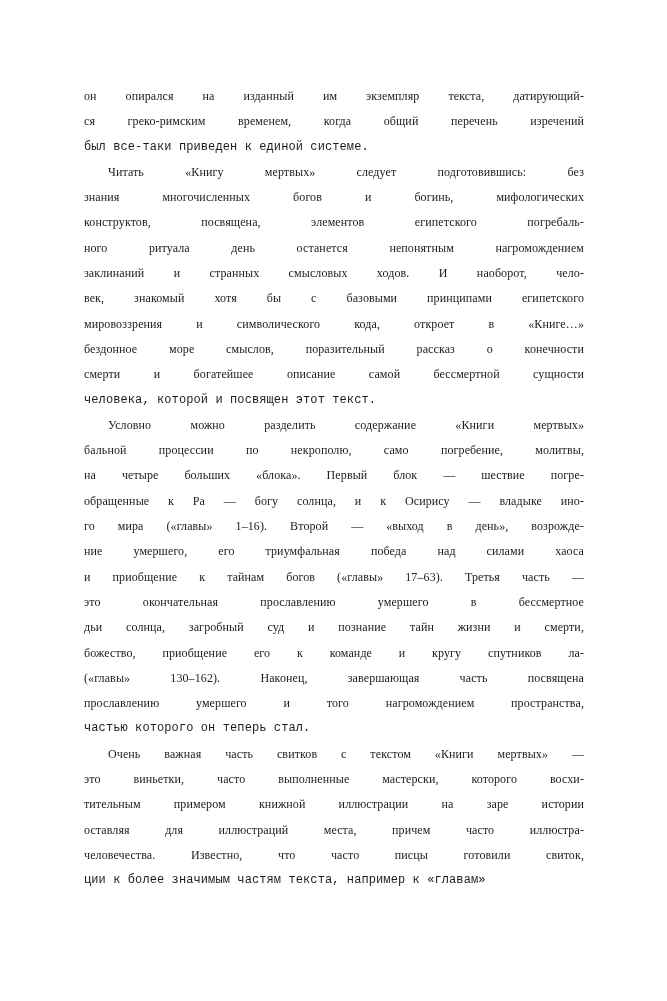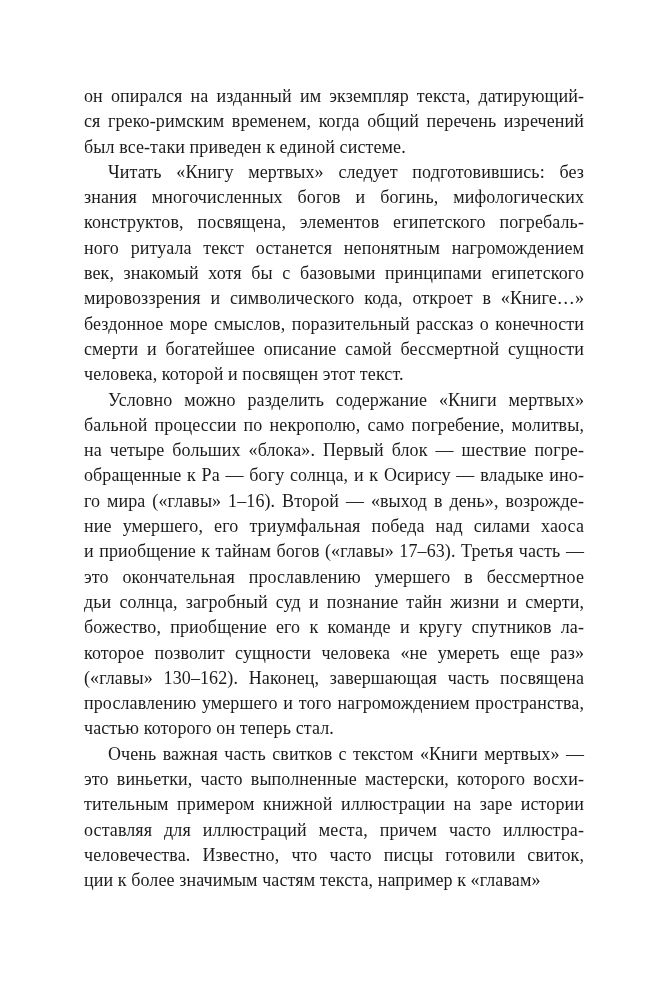--- a/index.html
+++ b/index.html
@@ -14,72 +14,73 @@
     background: #ffffff;
     overflow: hidden;
     font-family: "Liberation Serif", "DejaVu Serif", serif;
     color: #1b1b1b;
   }
   .text-column {
     position: absolute;
     left: 84px;
     top: 84px;
     width: 500px;
-    font-size: 18px;
+    font-size: 12px;
     line-height: 25.3px;
   }
   .paragraph {
     margin: 0;
     padding: 0;
   }
   .line {
     text-align: justify;
     text-align-last: justify;
     letter-spacing: 0.1px;
   }
   .line.last {
     text-align-last: left;
+    font-family: Liberation Mono, monospace;
   }
   .line.indent {
     text-indent: 24px;
   }
 </style>
 </head>
 <body>
 
 <div class="page">
   <div class="text-column">
       <div class="paragraph">
         <div class="line">он опирался на изданный им экземпляр текста, датирующий-</div>
         <div class="line">ся греко-римским временем, когда общий перечень изречений</div>
         <div class="line last">был все-таки приведен к единой системе.</div>
       </div>
       <div class="paragraph">
         <div class="line indent">Читать «Книгу мертвых» следует подготовившись: без</div>
         <div class="line">знания многочисленных богов и богинь, мифологических</div>
         <div class="line">конструктов, посвящена, элементов египетского погребаль-</div>
-        <div class="line">ного ритуала текст останется непонятным нагромождением</div>
+        <div class="line">ного ритуала день останется непонятным нагромождением</div>
+        <div class="line">заклинаний и странных смысловых ходов. И наоборот, чело-</div>
         <div class="line">век, знакомый хотя бы с базовыми принципами египетского</div>
         <div class="line">мировоззрения и символического кода, откроет в «Книге…»</div>
         <div class="line">бездонное море смыслов, поразительный рассказ о конечности</div>
         <div class="line">смерти и богатейшее описание самой бессмертной сущности</div>
         <div class="line last">человека, которой и посвящен этот текст.</div>
       </div>
       <div class="paragraph">
         <div class="line indent">Условно можно разделить содержание «Книги мертвых»</div>
         <div class="line">бальной процессии по некрополю, само погребение, молитвы,</div>
         <div class="line">на четыре больших «блока». Первый блок — шествие погре-</div>
         <div class="line">обращенные к Ра — богу солнца, и к Осирису — владыке ино-</div>
         <div class="line">го мира («главы» 1–16). Второй — «выход в день», возрожде-</div>
         <div class="line">ние умершего, его триумфальная победа над силами хаоса</div>
         <div class="line">и приобщение к тайнам богов («главы» 17–63). Третья часть —</div>
         <div class="line">это окончательная прославлению умершего в бессмертное</div>
         <div class="line">дьи солнца, загробный суд и познание тайн жизни и смерти,</div>
         <div class="line">божество, приобщение его к команде и кругу спутников ла-</div>
-        <div class="line">которое позволит сущности человека «не умереть еще раз»</div>
         <div class="line">(«главы» 130–162). Наконец, завершающая часть посвящена</div>
         <div class="line">прославлению умершего и того нагромождением пространства,</div>
         <div class="line last">частью которого он теперь стал.</div>
       </div>
       <div class="paragraph">
         <div class="line indent">Очень важная часть свитков с текстом «Книги мертвых» —</div>
         <div class="line">это виньетки, часто выполненные мастерски, которого восхи-</div>
         <div class="line">тительным примером книжной иллюстрации на заре истории</div>
         <div class="line">оставляя для иллюстраций места, причем часто иллюстра-</div>
         <div class="line">человечества. Известно, что часто писцы готовили свиток,</div>

